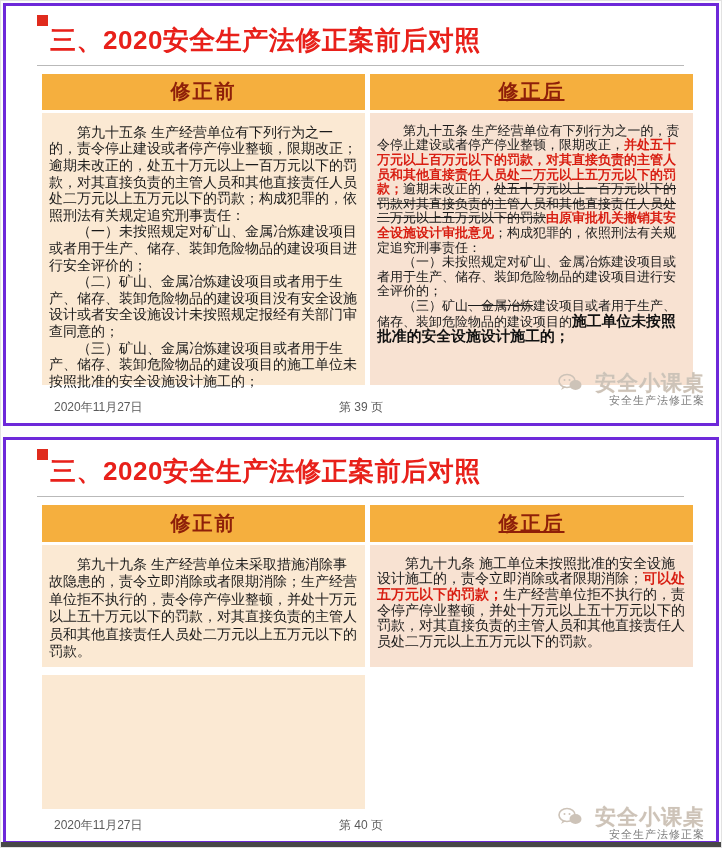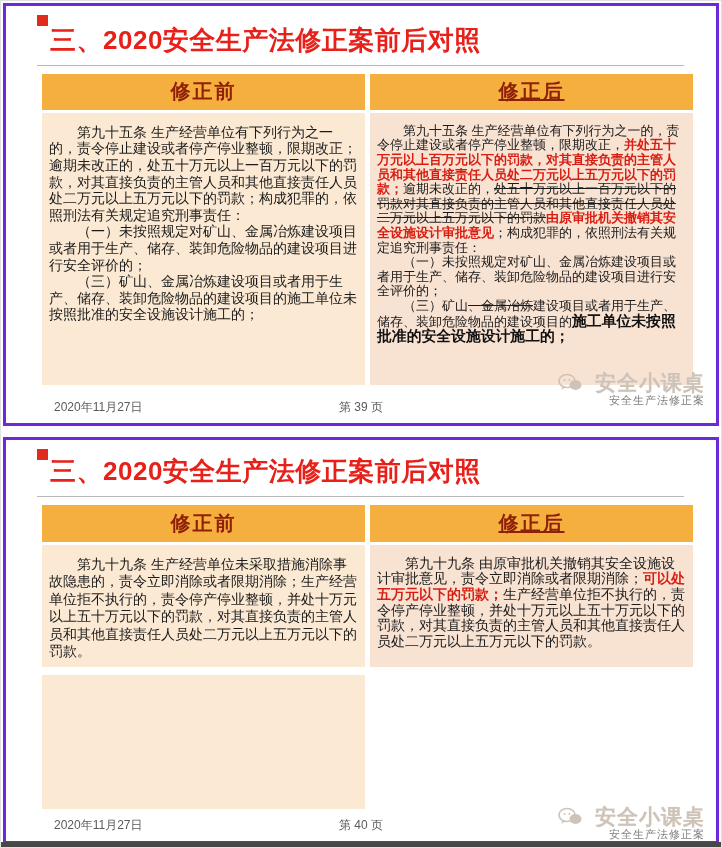--- a/index.html
+++ b/index.html
@@ -93,20 +93,21 @@
       <span class="slide-title">三、2020安全生产法修正案前后对照</span>
     </div>
     <hr class="title-rule">
 
     <div class="tbl">
       <div class="th c1">修正前</div>
       <div class="th c2">修正后</div>
       <div class="td before r1 c1">
           <p><span class="run-n">第九十五条 生产经营单位有下列行为之一的，责令停止建设或者停产停业整顿，限期改正；逾期未改正的，处五十万元以上一百万元以下的罚款，对其直接负责的主管人员和其他直接责任人员处二万元以上五万元以下的罚款；构成犯罪的，依照刑法有关规定追究刑事责任：</span></p>
           <p><span class="run-n">（一）未按照规定对矿山、金属冶炼建设项目或者用于生产、储存、装卸危险物品的建设项目进行安全评价的；</span></p>
+          <p><span class="run-n">（二）矿山、金属冶炼建设项目或者用于生产、储存、装卸危险物品的建设项目没有安全设施设计或者安全设施设计未按照规定报经有关部门审查同意的；</span></p>
           <p><span class="run-n">（三）矿山、金属冶炼建设项目或者用于生产、储存、装卸危险物品的建设项目的施工单位未按照批准的安全设施设计施工的；</span></p>
         </div>
       <div class="td after r1 c2">
           <p><span class="run-n">第九十五条 生产经营单位有下列行为之一的，责令停止建设或者停产停业整顿，限期改正，</span><span class="run-r">并处五十万元以上百万元以下的罚款，对其直接负责的主管人员和其他直接责任人员处二万元以上五万元以下的罚款；</span><span class="run-n">逾期未改正的，</span><span class="run-k">处五十万元以上一百万元以下的罚款对其直接负责的主管人员和其他直接责任人员处二万元以上五万元以下的罚款</span><span class="run-r">由原审批机关撤销其安全设施设计审批意见</span><span class="run-n">；构成犯罪的，依照刑法有关规定追究刑事责任：</span></p>
           <p><span class="run-n">（一）未按照规定对矿山、金属冶炼建设项目或者用于生产、储存、装卸危险物品的建设项目进行安全评价的；</span></p>
           <p><span class="run-n">（三）矿山</span><span class="run-k">、金属冶炼</span><span class="run-n">建设项目或者用于生产、储存、装卸危险物品的建设项目的</span><span class="run-b">施工单位未按照批准的安全设施设计施工的；</span></p>
         </div>
     </div>
 
     <div class="footer">
@@ -136,21 +137,21 @@
     </div>
     <hr class="title-rule">
 
     <div class="tbl">
       <div class="th c1">修正前</div>
       <div class="th c2">修正后</div>
       <div class="td before r1 c1">
           <p><span class="run-n">第九十九条 生产经营单位未采取措施消除事故隐患的，责令立即消除或者限期消除；生产经营单位拒不执行的，责令停产停业整顿，并处十万元以上五十万元以下的罚款，对其直接负责的主管人员和其他直接责任人员处二万元以上五万元以下的罚款。</span></p>
         </div>
       <div class="td after r1 c2">
-          <p><span class="run-n">第九十九条 由原审批机关撤销其安全设施设计审批意见，责令立即消除或者限期消除；</span><span class="run-r">可以处五万元以下的罚款；</span><span class="run-n">生产经营单位拒不执行的，责令停产停业整顿，并处十万元以上五十万元以下的罚款，对其直接负责的主管人员和其他直接责任人员处二万元以上五万元以下的罚款。</span></p>
+          <p><span class="run-n">第九十九条 施工单位未按照批准的安全设施设计施工的，责令立即消除或者限期消除；</span><span class="run-r">可以处五万元以下的罚款；</span><span class="run-n">生产经营单位拒不执行的，责令停产停业整顿，并处十万元以上五十万元以下的罚款，对其直接负责的主管人员和其他直接责任人员处二万元以上五万元以下的罚款。</span></p>
         </div>
       <div class="td before r2 c1"></div>
     </div>
 
     <div class="footer">
       <span class="footer-date">2020年11月27日</span>
       <span class="footer-page">第 40 页</span>
     </div>
 
     <div class="watermark">

